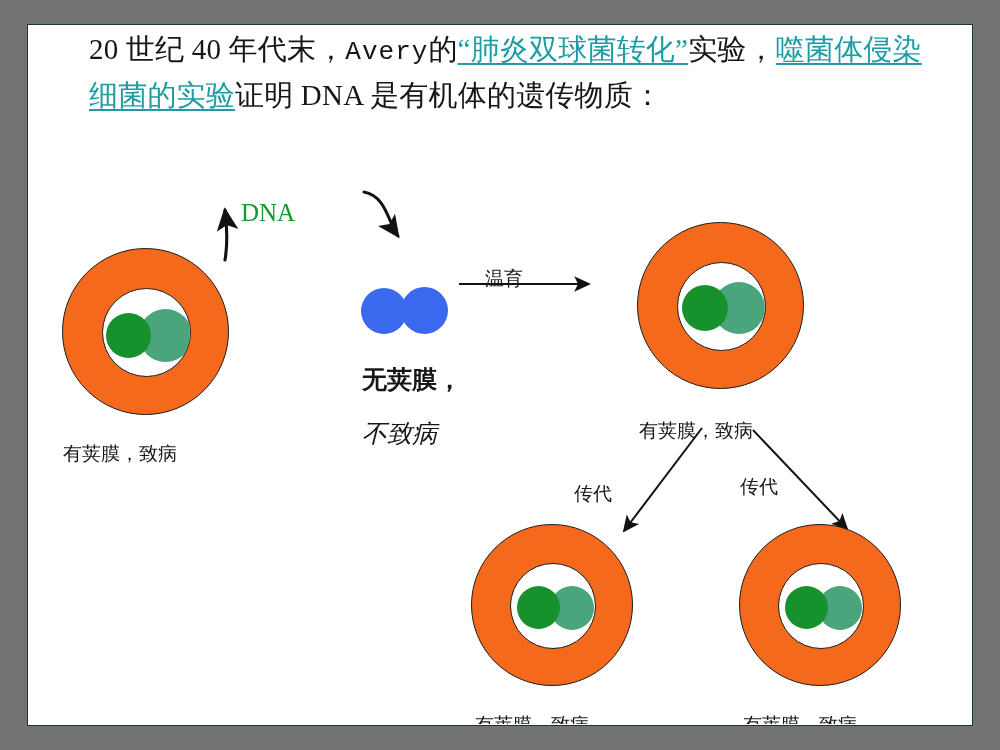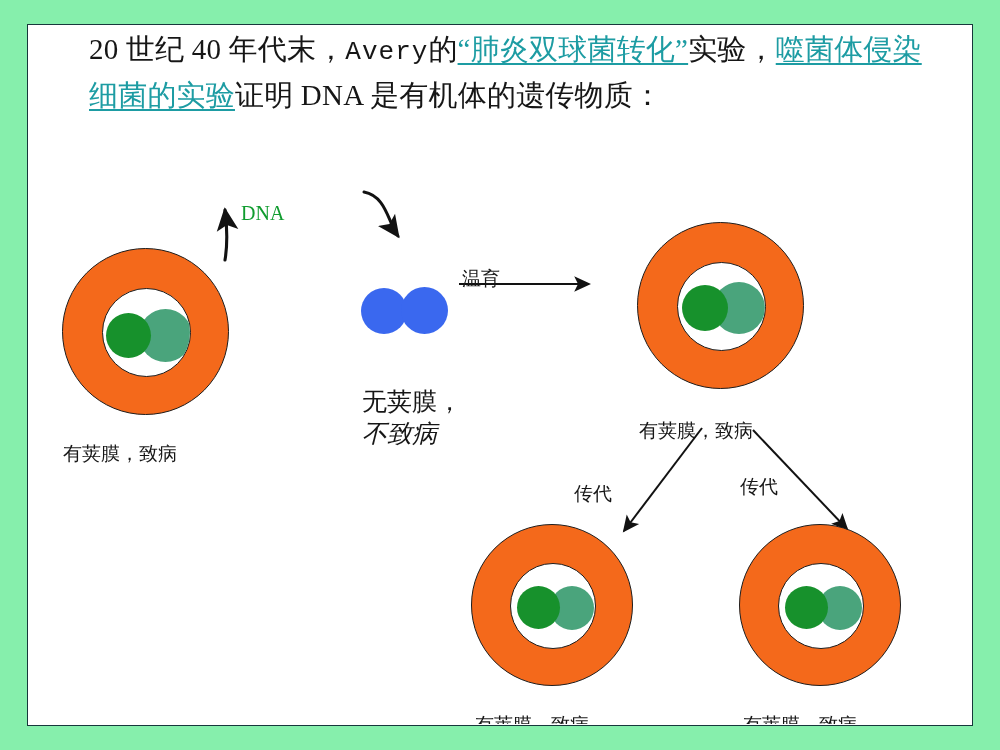--- a/index.html
+++ b/index.html
@@ -12,21 +12,21 @@
     width: 1000px;
     height: 750px;
     overflow: hidden;
     font-family: "Liberation Serif", "DejaVu Serif", serif;
   }
 
   #slide-frame {
     position: relative;
     width: 1000px;
     height: 750px;
-    background: #86efac;
+    background: #737373;
     box-sizing: border-box;
   }
 
   #slide-inner-rule {
     position: absolute;
     left: 27px;
     top: 24px;
     width: 946px;
     height: 702px;
     border: 1px solid #17383b;
@@ -110,21 +110,21 @@
     position: absolute;
     color: #161616;
     font-size: 25px;
     line-height: 34px;
     white-space: pre;
     font-family: "Liberation Serif", "DejaVu Serif", serif;
   }
   .label-dna {
     position: absolute;
     color: #109c2f;
-    font-size: 20px;
+    font-size: 25px;
     line-height: 28px;
     white-space: pre;
     font-family: "Liberation Serif", "DejaVu Serif", serif;
   }
 
   svg.ov {
     position: absolute;
     left: 0;
     top: 0;
     width: 942px;
@@ -183,24 +183,24 @@
         <div class="nucleoid nuc-light" style="left:36px; top:20px; width:53px; height:53px;"></div>
         <div class="nucleoid nuc-dark" style="left:3px; top:24px; width:45px; height:45px;"></div>
       </div>
     </div>
     <div class="label" style="left:34px; top:415px;">有荚膜，致病</div>
 
     <div>
       <div class="blue-dot" style="left:332px; top:262px; width:46px; height:46px;"></div>
       <div class="blue-dot" style="left:372px; top:261px; width:47px; height:47px;"></div>
     </div>
-    <div class="label-big" style="left:333px; top:359px;">无荚膜，</div>
+    <div class="label-big" style="left:333px; top:337px;font-weight:bold;">无荚膜，</div>
     <div class="label-big" style="left:333px; top:391px;font-style:italic;">不致病</div>
 
-    <div class="label" style="left:433px; top:240px;">温育</div>
+    <div class="label" style="left:456px; top:240px;">温育</div>
 
     <div class="cell" style="left:608px; top:196px; width:167px; height:167px;">
       <div class="lumen" style="left:39px; top:39px; width:89px; height:89px;">
         <div class="nucleoid nuc-light" style="left:35px; top:19px; width:52px; height:52px;"></div>
         <div class="nucleoid nuc-dark" style="left:4px; top:22px; width:46px; height:46px;"></div>
       </div>
     </div>
     <div class="label" style="left:610px; top:392px;">有荚膜，致病</div>
 
     <div class="label" style="left:545px; top:455px;">传代</div>

